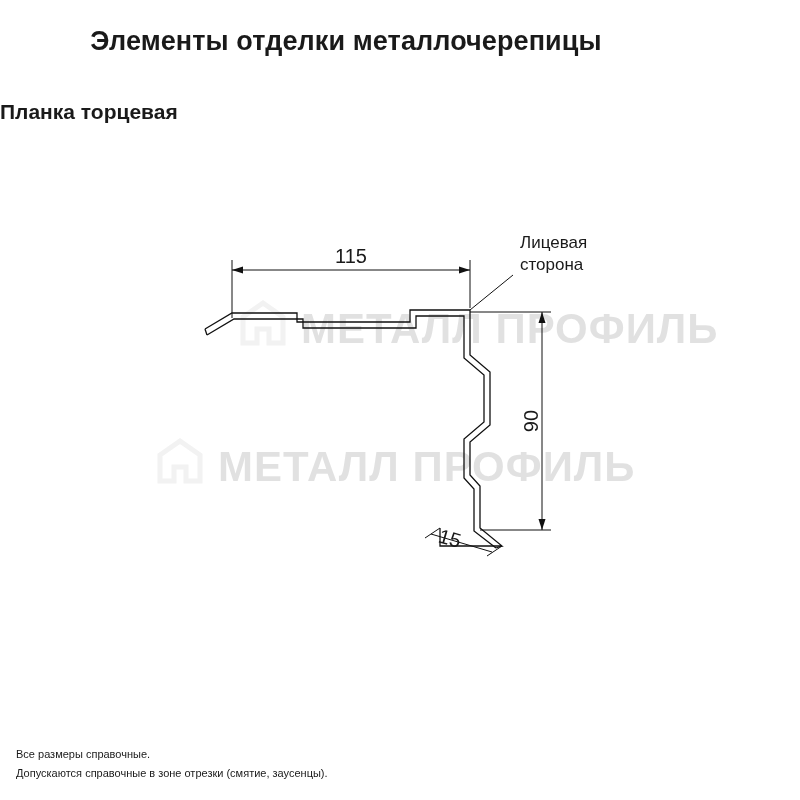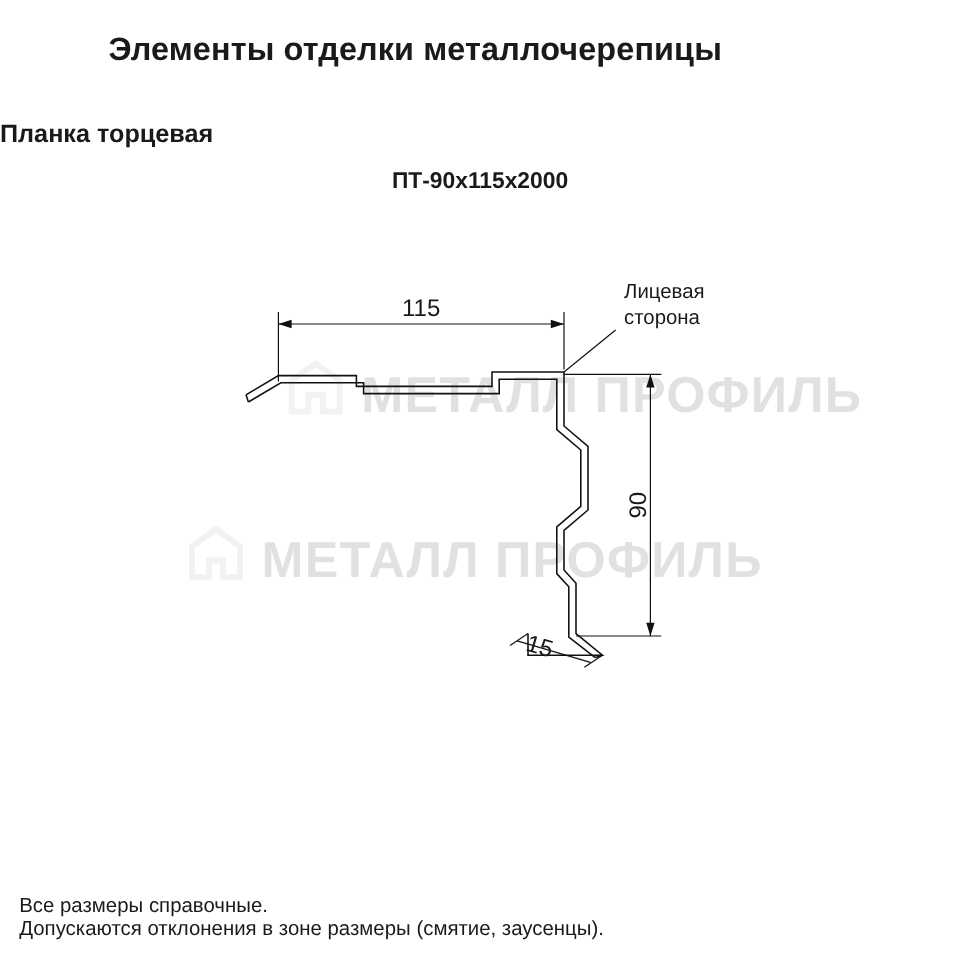--- a/index.html
+++ b/index.html
@@ -60,40 +60,39 @@
     left: 0;
     top: 190px;
     width: 800px;
     height: 420px;
     pointer-events: none;
   }
   .footnotes {
     position: absolute;
     left: 16px;
     top: 745px;
-    font-size: 17px;
+    font-size: 11px;
     line-height: 19px;
     color: #1a1a1a;
   }
   .footnotes div {
     white-space: nowrap;
   }
   svg text {
     font-family: "Liberation Sans", sans-serif;
     fill: #1a1a1a;
   }
 </style>
 </head>
 <body>
 
 <div class="page">
 
   <div class="title">Элементы отделки металлочерепицы</div>
   <div class="subtitle">Планка торцевая</div>
-  <div class="code">ПТ-90х115х2000</div>
 
   <div class="watermark">
     <svg width="800" height="420" viewBox="0 0 800 420" xmlns="http://www.w3.org/2000/svg">
       <g opacity="0.13" fill="#9a9a9a">
 
         <g transform="translate(243,105)">
           <g>
             <path d="M0,22 L0,48 L14,48 L14,34 L26,34 L26,48 L40,48 L40,22 L20,8 Z" fill="none" stroke="#9a9a9a" stroke-width="5"></path>
           </g>
           <text x="58" y="48" font-size="42" font-weight="bold" letter-spacing="1">МЕТАЛЛ ПРОФИЛЬ</text>
@@ -155,16 +154,16 @@
         <line x1="470" y1="120" x2="513" y2="85"></line>
       </g>
       <text x="520" y="58" font-size="17">Лицевая</text>
       <text x="520" y="80" font-size="17">сторона</text>
 
     </svg>
   </div>
 
   <div class="footnotes">
     <div>Все размеры справочные.</div>
-    <div>Допускаются отклонения в зоне размеры (смятие, заусенцы).</div>
+    <div>Допускаются справочные в зоне отрезки (смятие, заусенцы).</div>
   </div>
 
 </div>
 
 </body></html>

